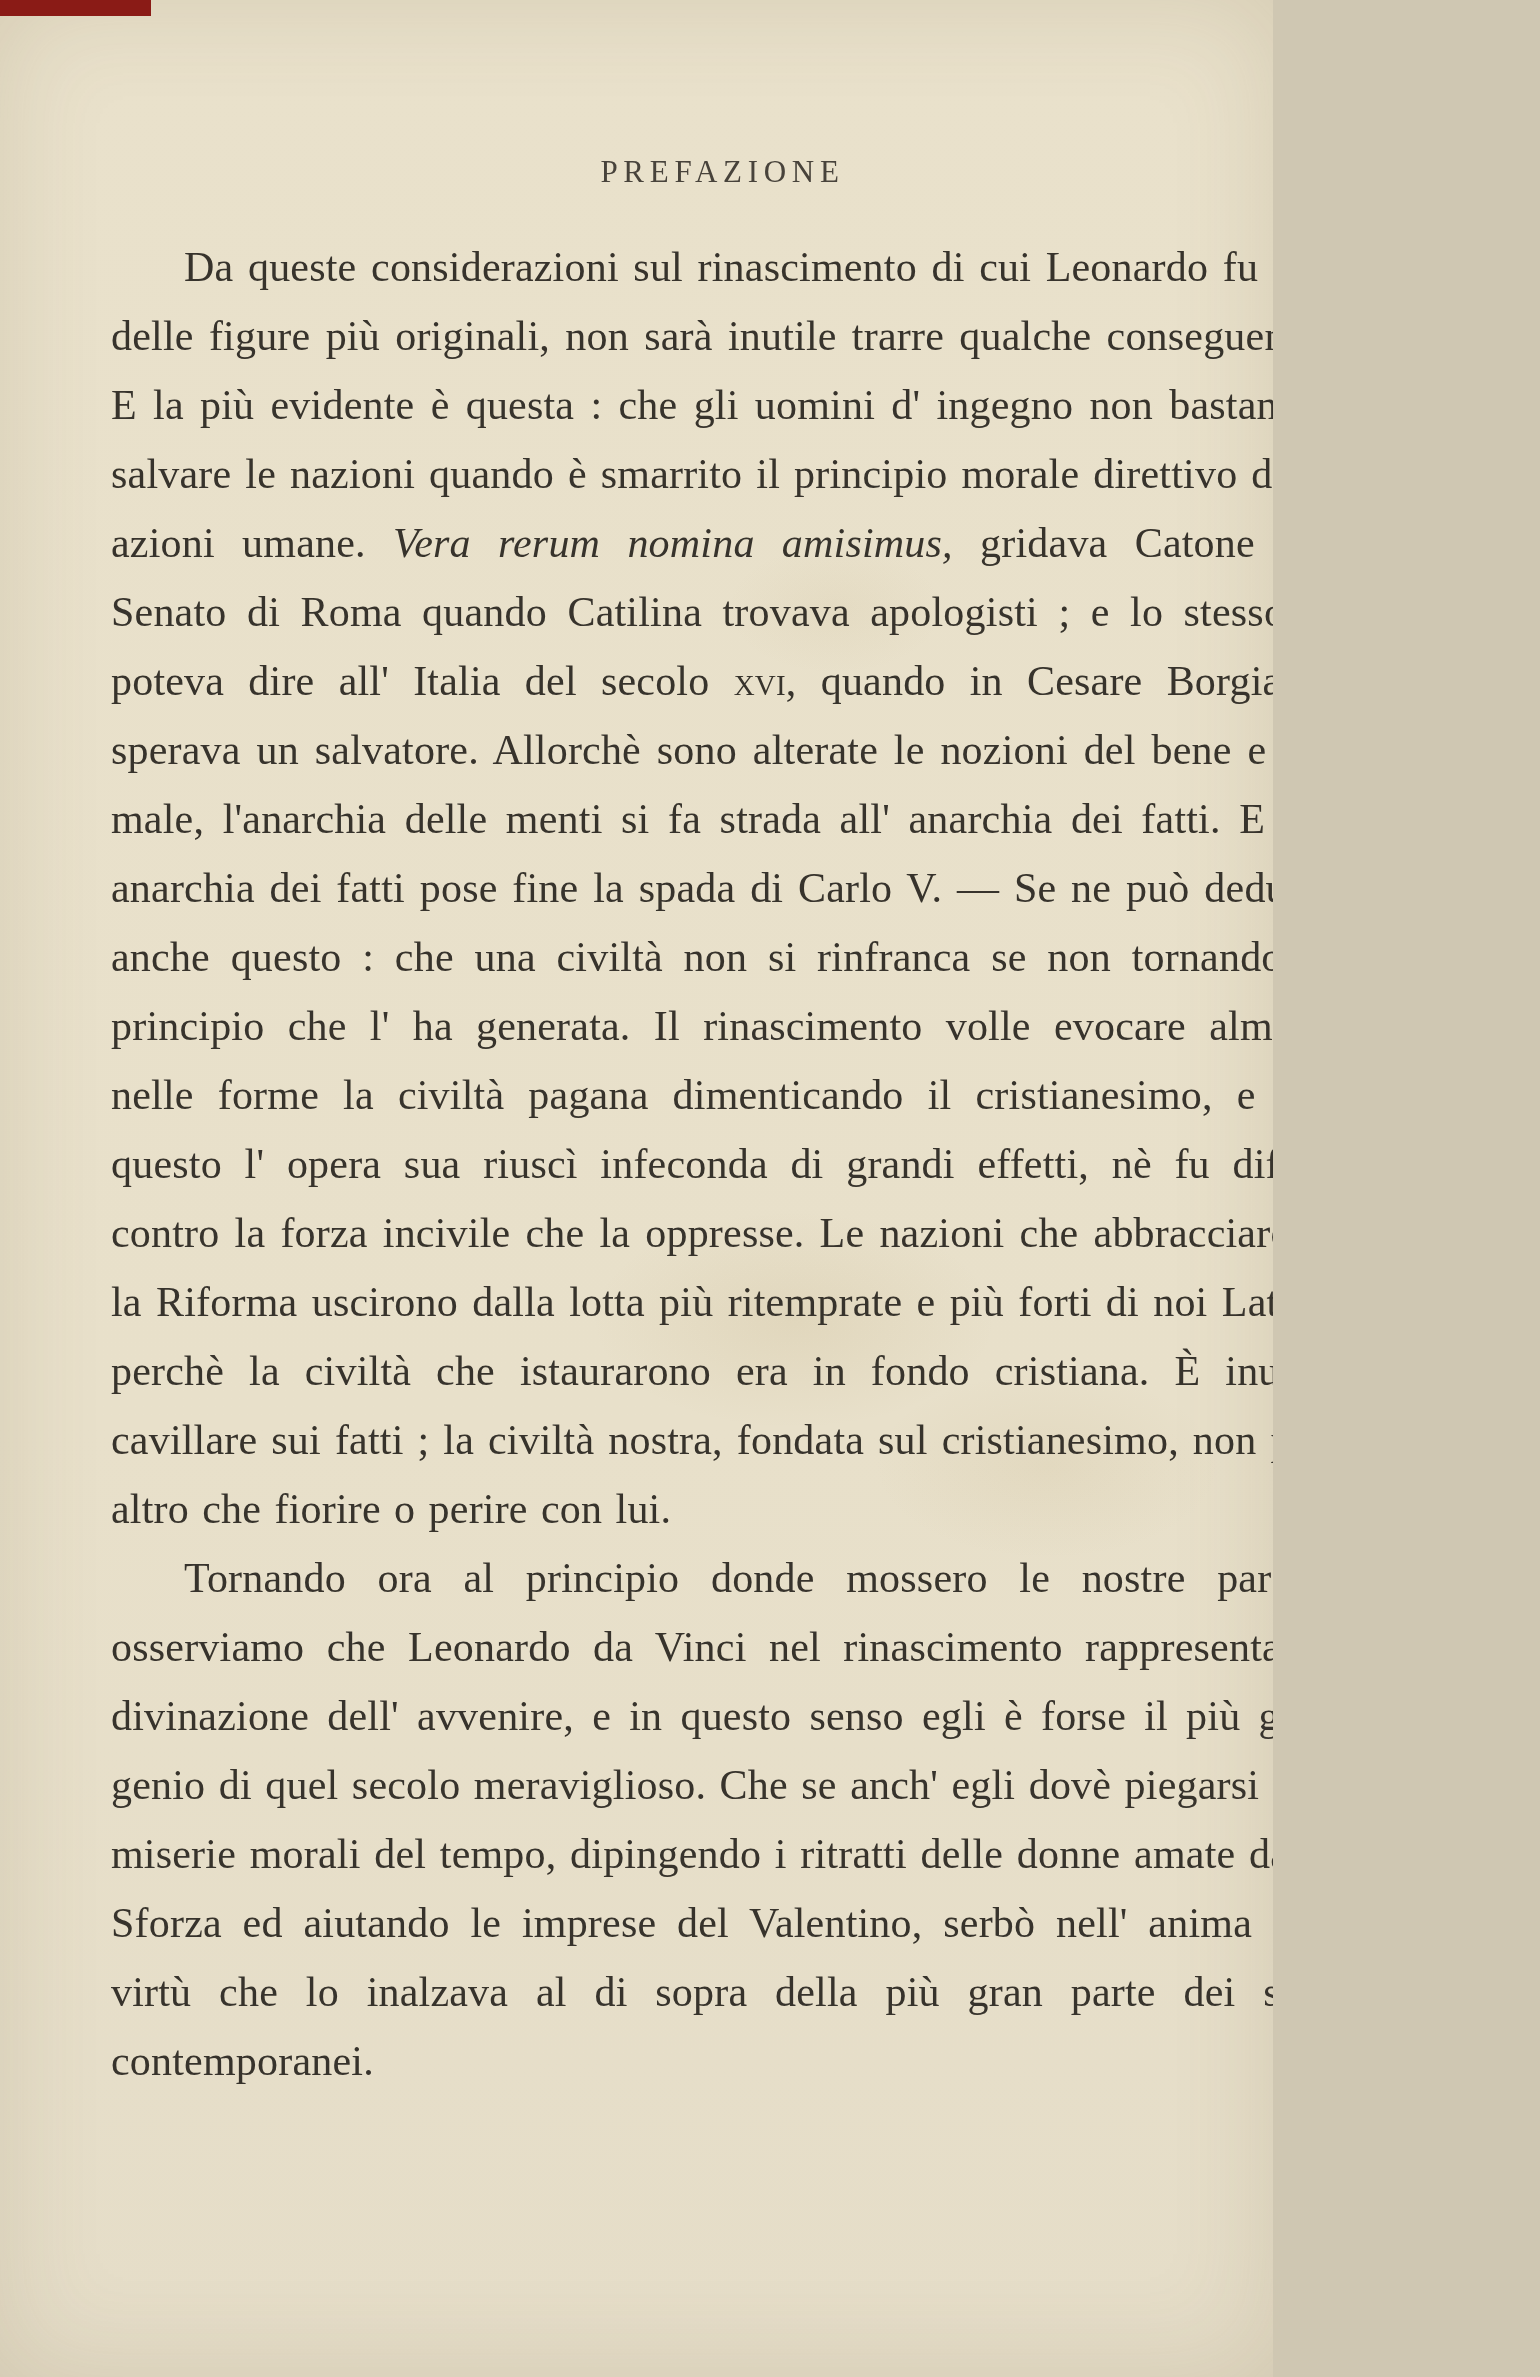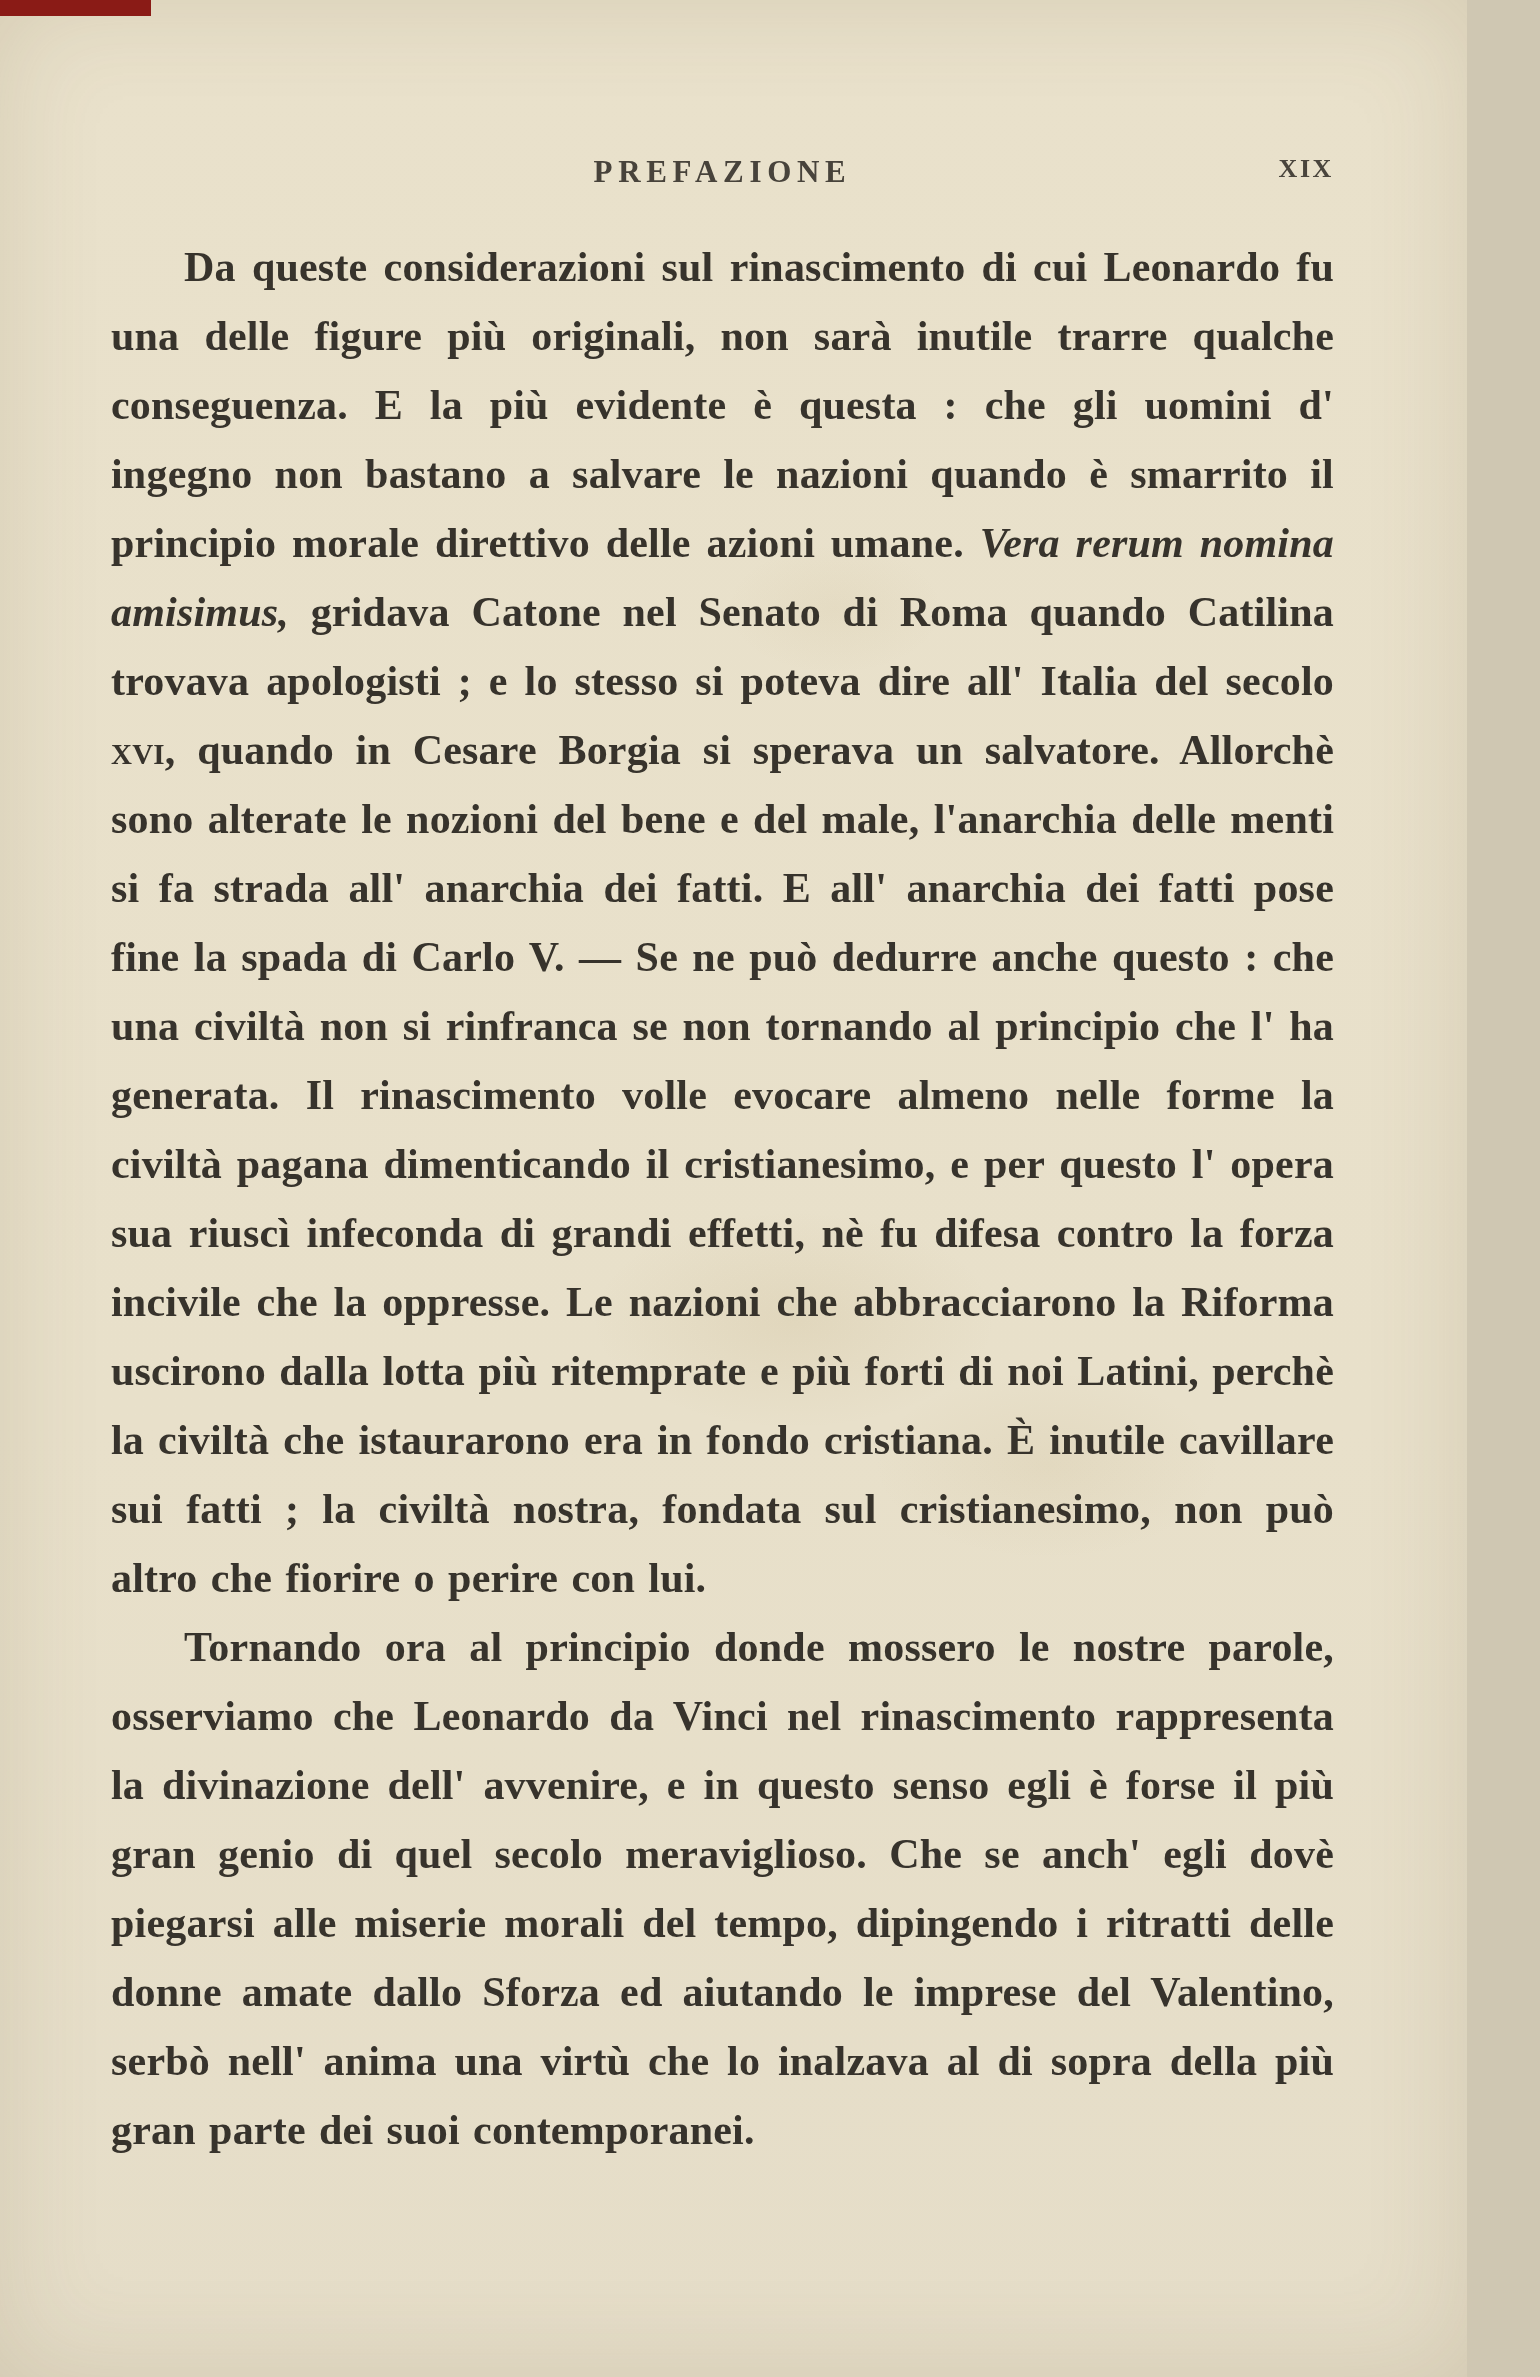--- a/index.html
+++ b/index.html
@@ -5,31 +5,30 @@
   * { box-sizing: border-box; }
   html, body { margin: 0; padding: 0; }
   body {
     width: 1541px;
     height: 2377px;
     background: #cfc7b2;
     font-family: "Liberation Serif", "DejaVu Serif", serif;
   }
   .page {
     position: relative;
-    width: 1467px;
+    width: 1273px;
     height: 2377px;
     overflow: hidden;
     color: #37332c;
     background:
       radial-gradient(ellipse 289px 155px at 794px 1320px, rgba(160,132,70,0.10), rgba(160,132,70,0) 70%),
       radial-gradient(ellipse 248px 134px at 1047px 1465px, rgba(160,132,70,0.08), rgba(160,132,70,0) 70%),
       radial-gradient(ellipse 155px 93px at 835px 609px, rgba(160,132,70,0.06), rgba(160,132,70,0) 70%),
       linear-gradient(#e9e1cb 0%, #e8e0ca 60%, #e5ddc8 100%);
     box-shadow: inset 0 0 103px rgba(115,95,55,0.16);
-    font-weight: bold;
   }
   .edge-strip {
     position: absolute;
     top: 0;
     left: 0;
     width: 151px;
     height: 15.5px;
     background: #8a1b16;
   }
   .page-header {

